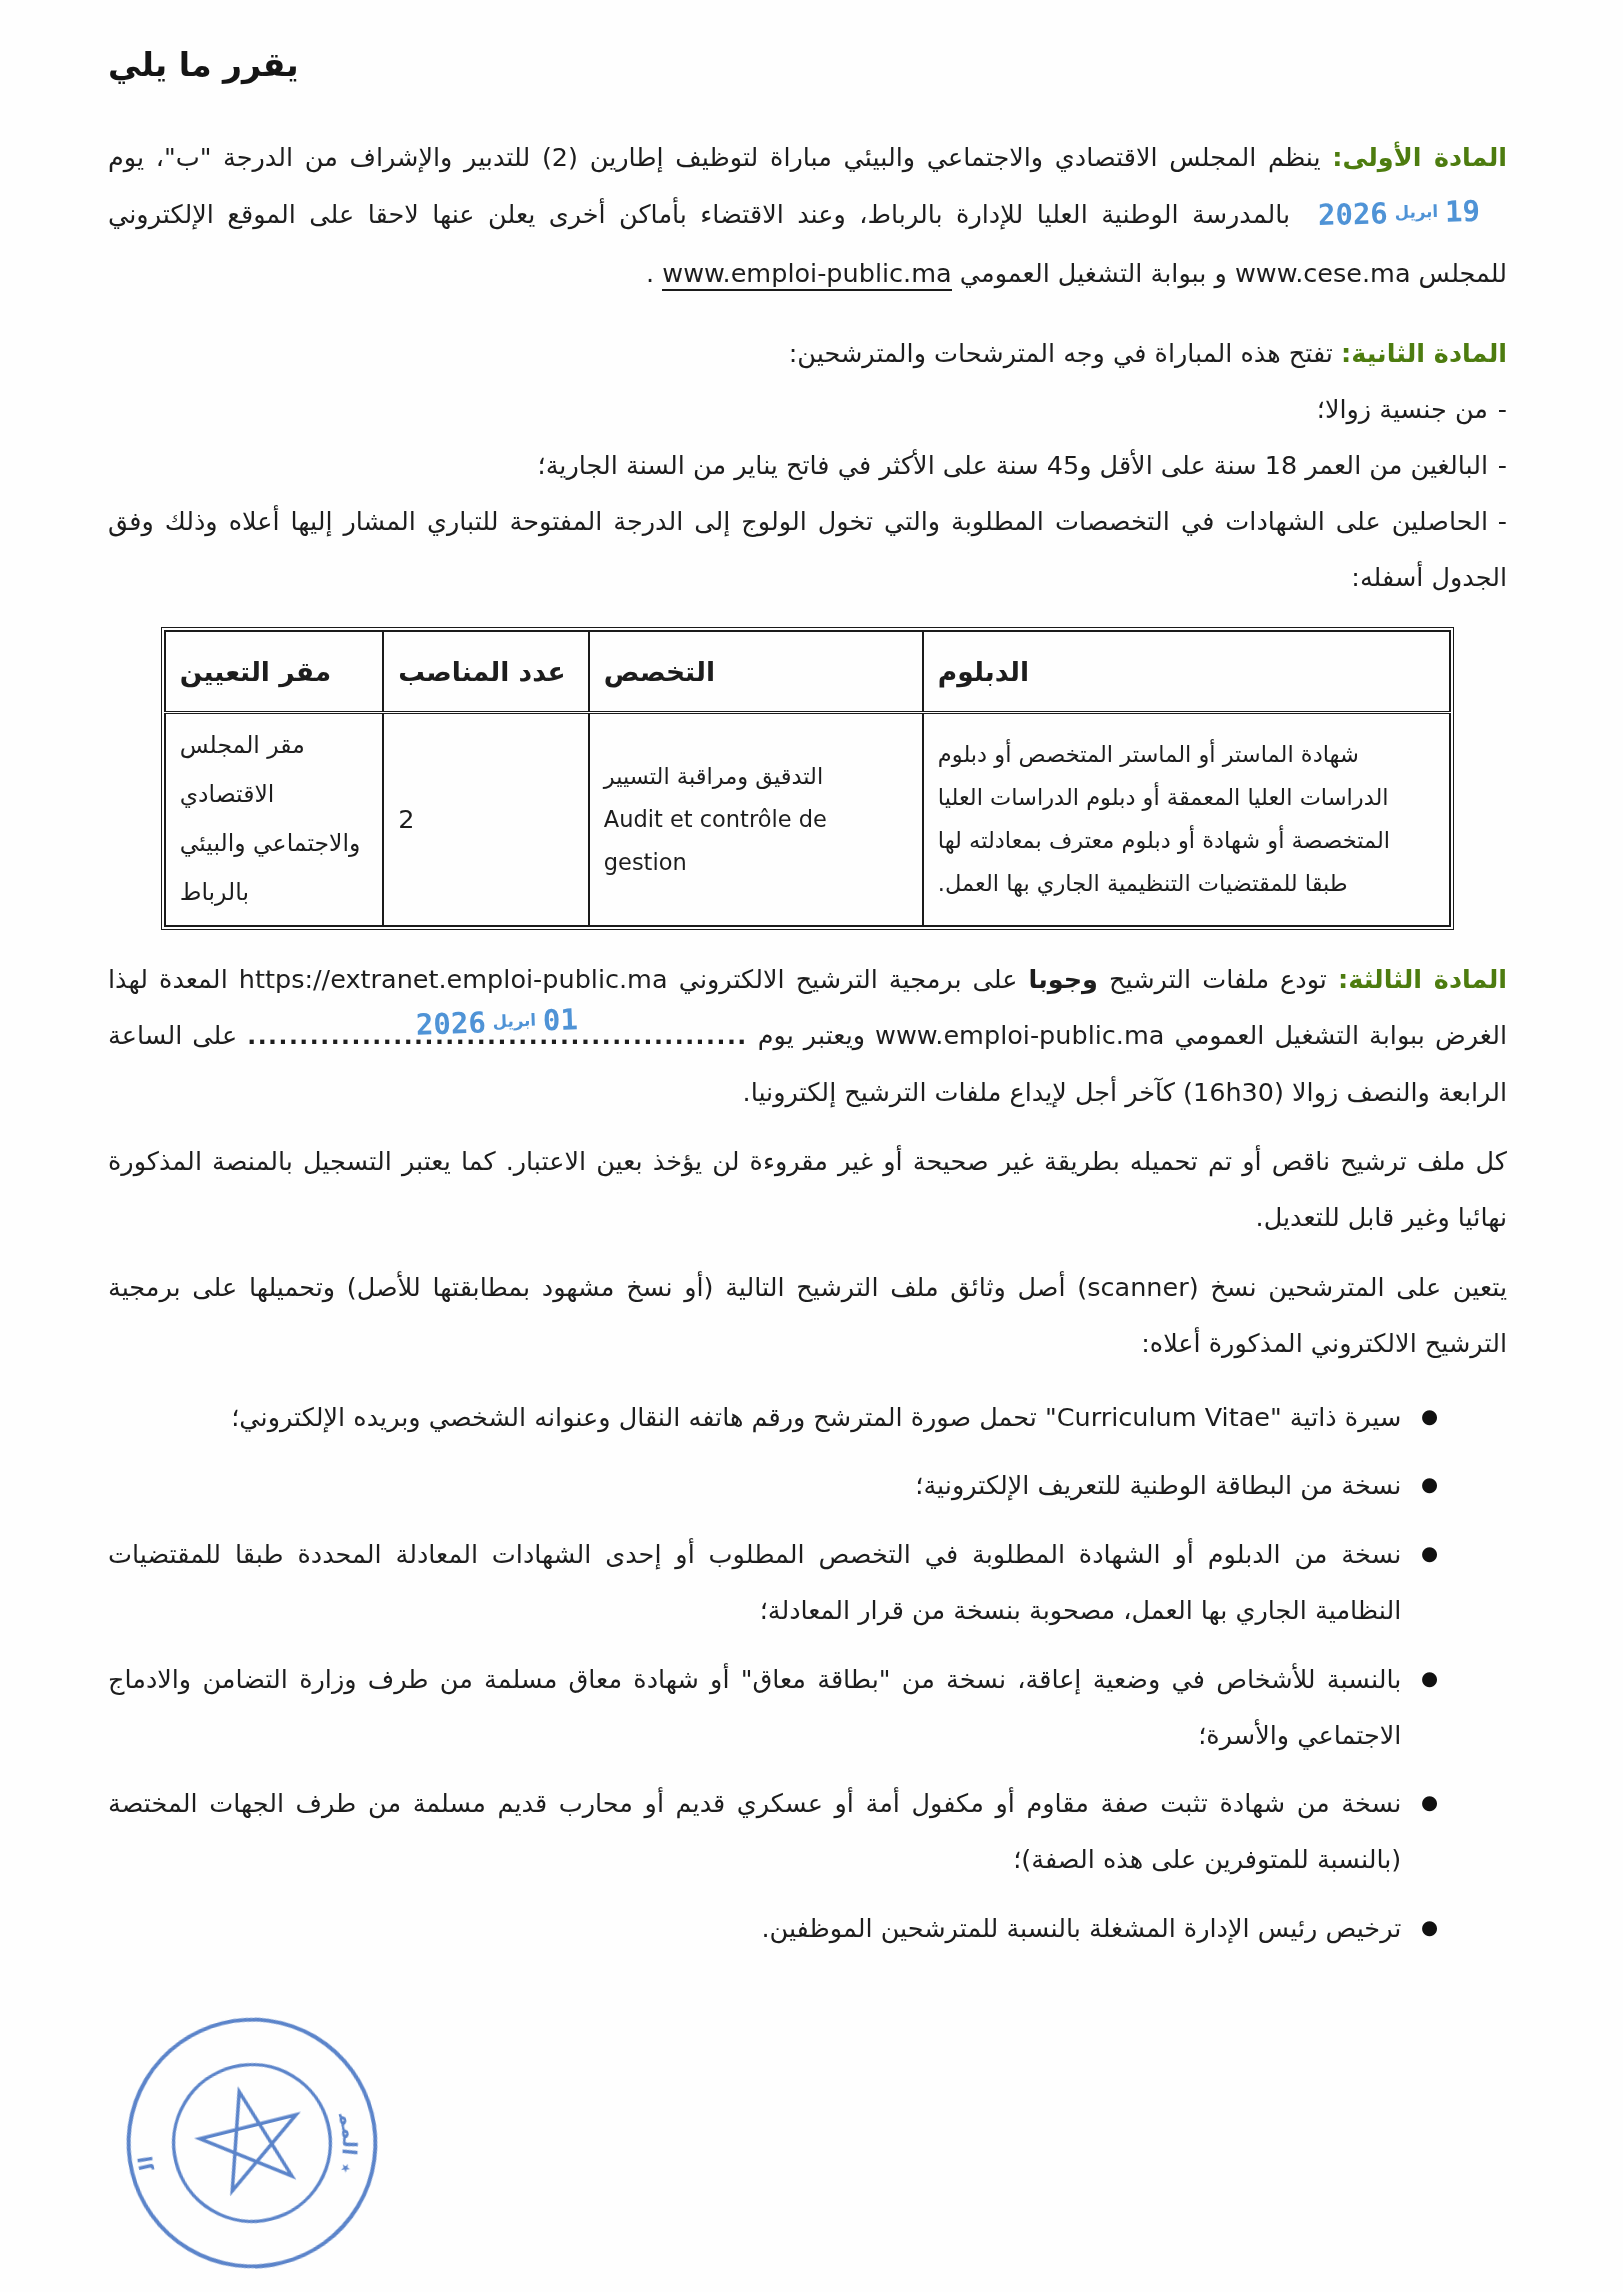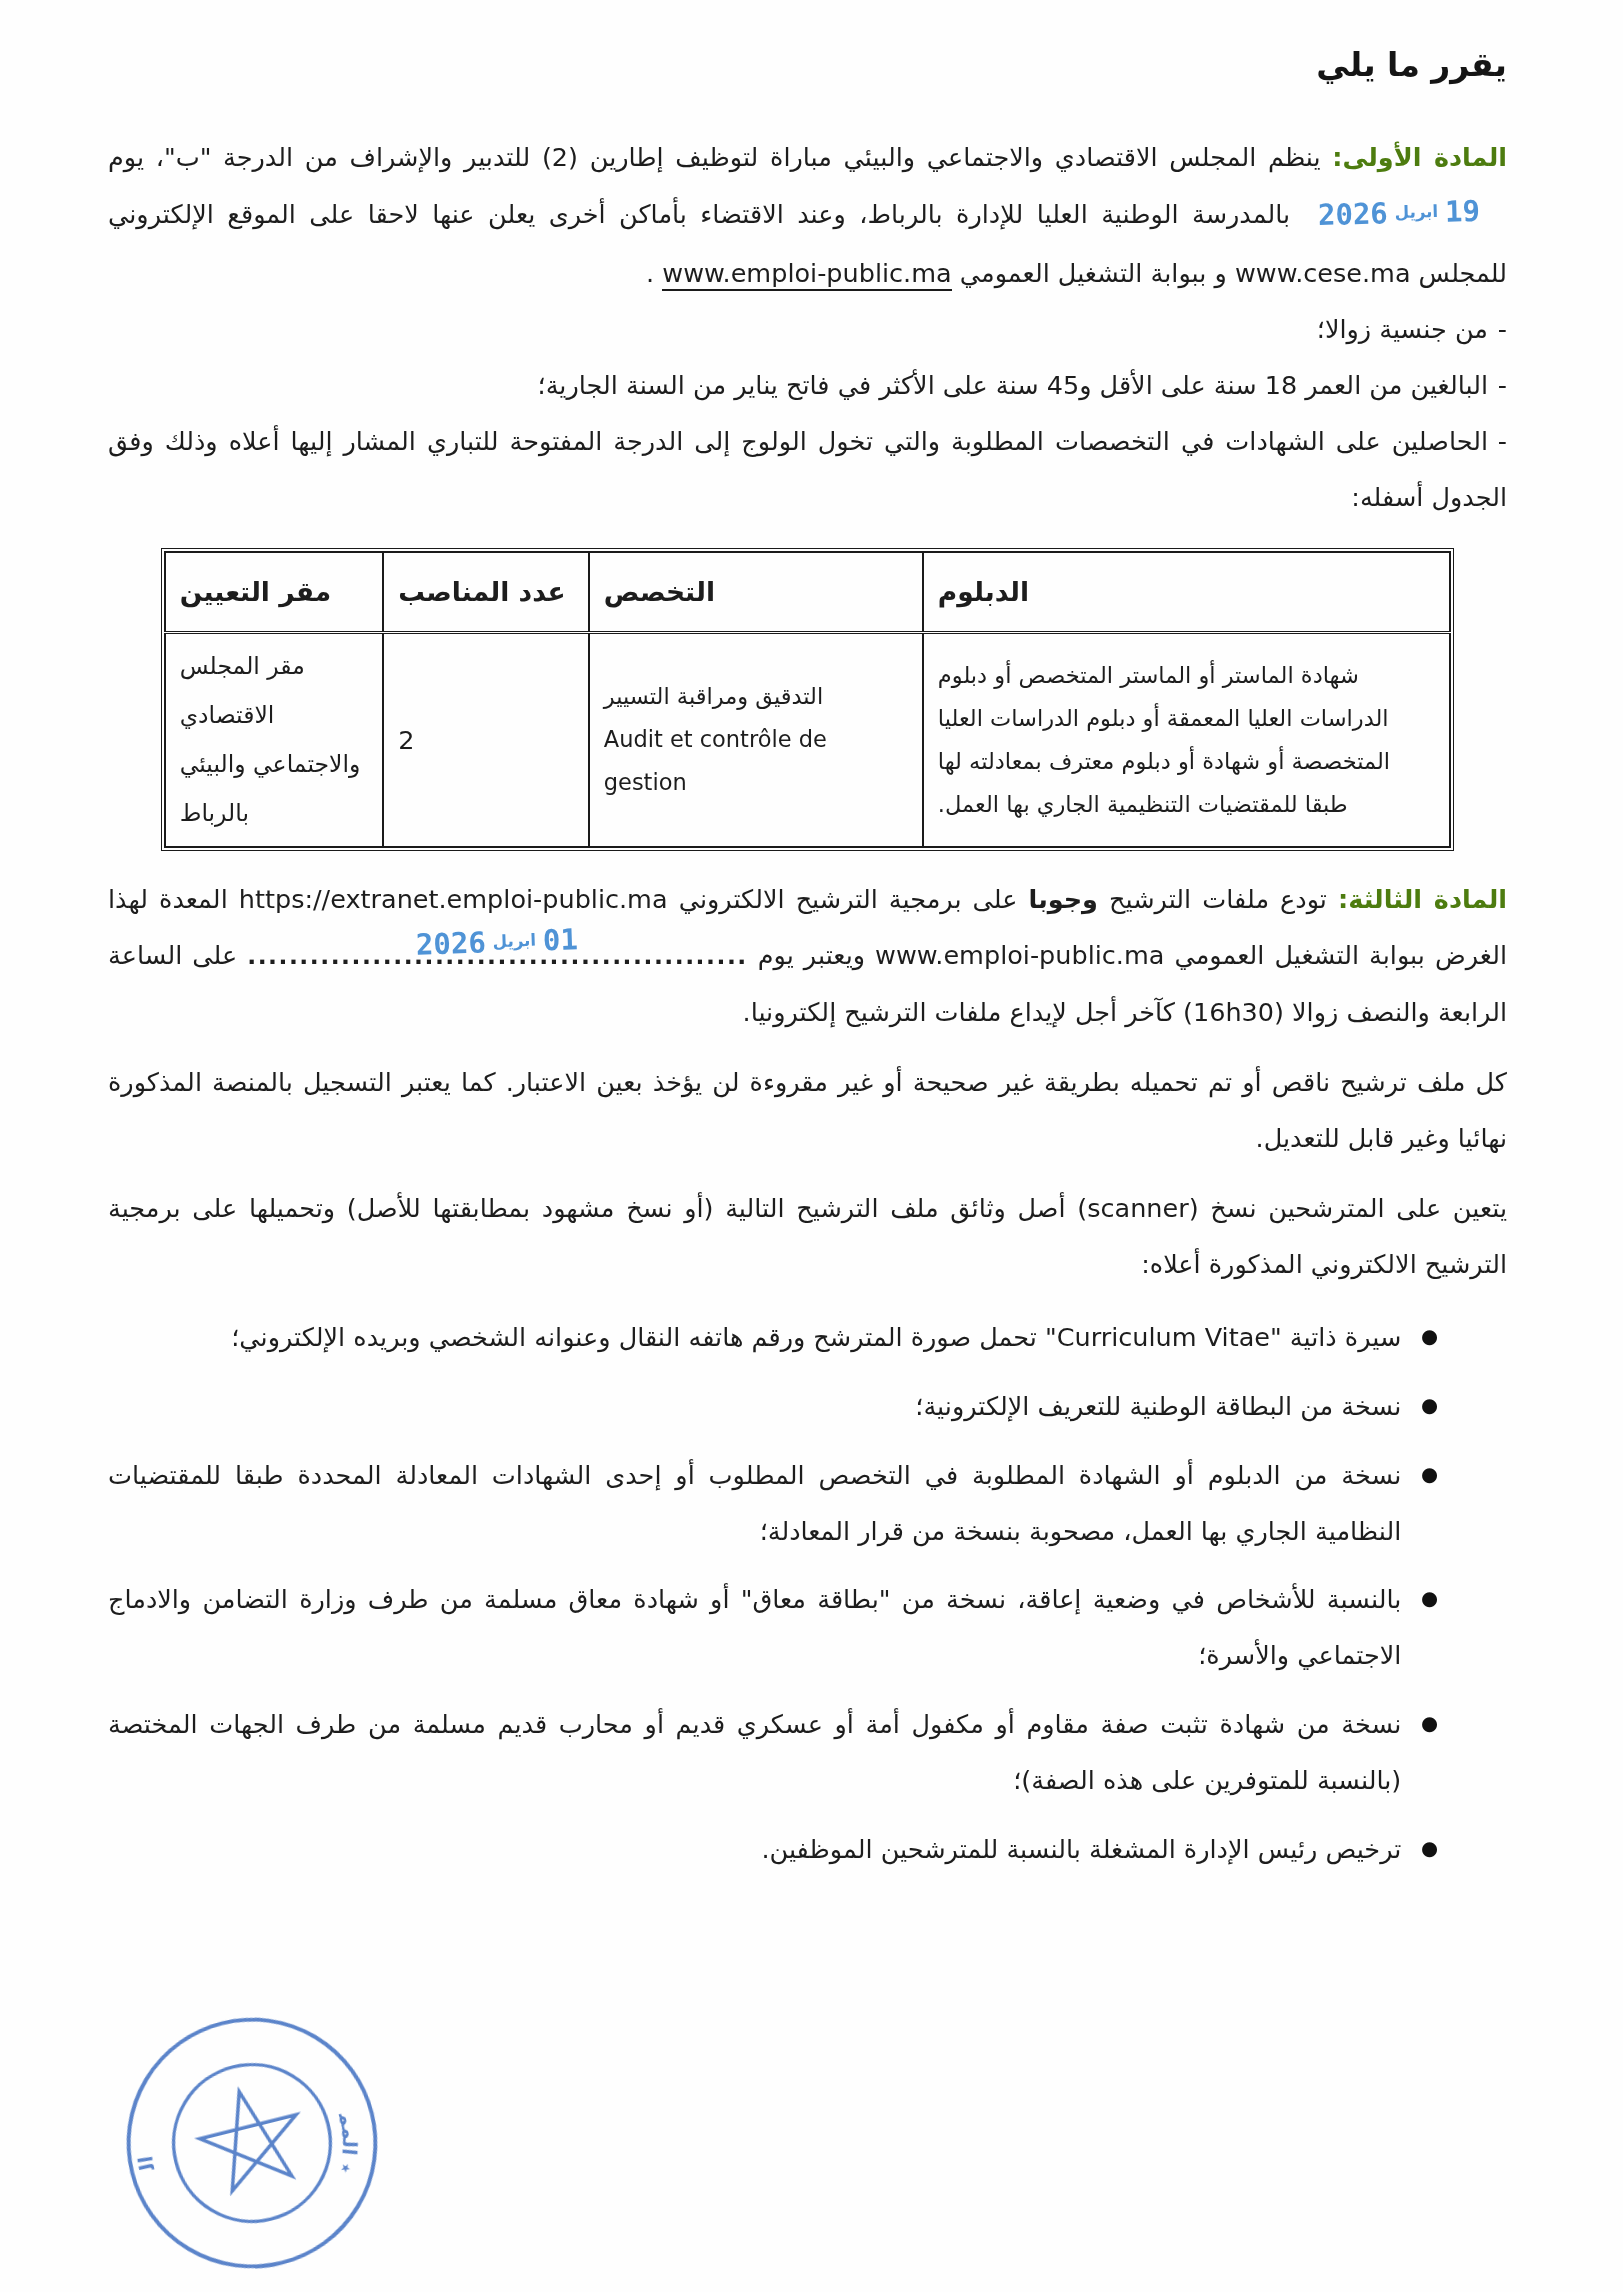--- a/index.html
+++ b/index.html
@@ -8,21 +8,21 @@
     width:1623px;height:2293px;
     background:#fefefe;
     overflow:hidden;
     direction:rtl;
     font-family:"DejaVu Sans",sans-serif;
     color:#1d1d1d;
     margin:0 auto;
   }
   .content{padding:45px 116px 0 108px;}
   .doc-title{
-    text-align:right;font-weight:bold;font-size:33px;
+    text-align:left;font-weight:bold;font-size:33px;
     margin:0 0 45px 0;color:#151515;
   }
   p.body{
     font-size:25.5px;line-height:56px;margin:0;
     text-align:justify;text-justify:inter-word;
   }
   p.body.gap-sm{margin-top:13.7px;}
   p.body.gap-md{margin-top:23.5px;}
   .lead{font-weight:bold;color:#4d7c0f;}
   .b{font-weight:bold;}
@@ -97,20 +97,23 @@
 
 <div class="page">
   <div class="content">
 
     <h1 class="doc-title">يقرر ما يلي</h1>
 
     <p class="body">
       <span class="lead">المادة الأولى:</span><span> ينظم المجلس الاقتصادي والاجتماعي والبيئي مباراة لتوظيف إطارين (2) للتدبير والإشراف من الدرجة "ب"، يوم</span><span class="stamp-date stamp-inline"><span class="d">19</span><span class="m">ابريل</span><span class="y">2026</span></span><span>بالمدرسة الوطنية العليا للإدارة بالرباط، وعند الاقتضاء بأماكن أخرى يعلن عنها لاحقا على الموقع الإلكتروني للمجلس </span><span class="latin">www.cese.ma</span><span> و ببوابة التشغيل العمومي </span><span class="latin underl">www.emploi-public.ma</span><span> .</span>
     </p>
 
+    <p class="body gap-md">
+      <span class="lead">المادة الثانية:</span><span> تفتح هذه المباراة في وجه المترشحات والمترشحين:</span>
+    </p>
 
     <p class="cond">
       <span class="dash">-</span><span>من جنسية زوالا؛</span>
     </p>
     <p class="cond">
       <span class="dash">-</span><span>البالغين من العمر 18 سنة على الأقل و45 سنة على الأكثر في فاتح يناير من السنة الجارية؛</span>
     </p>
     <p class="cond">
       <span class="dash">-</span><span>الحاصلين على الشهادات في التخصصات المطلوبة والتي تخول الولوج إلى الدرجة المفتوحة للتباري المشار إليها أعلاه وذلك وفق الجدول أسفله:</span>
     </p>

